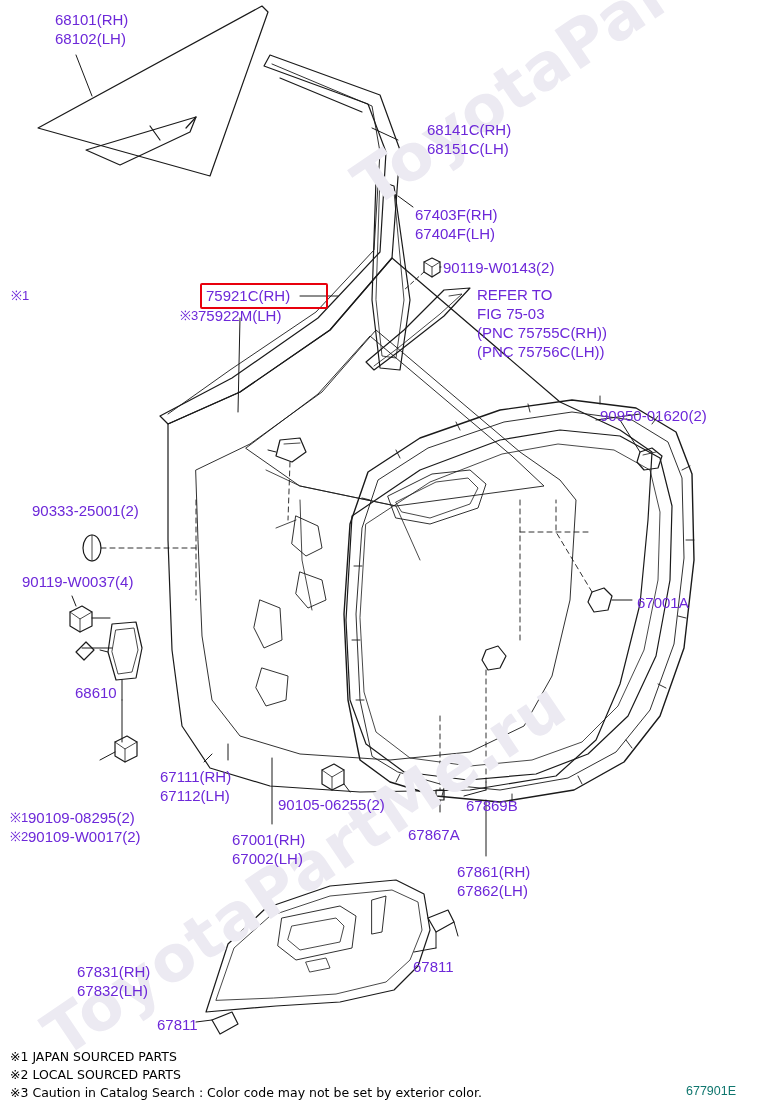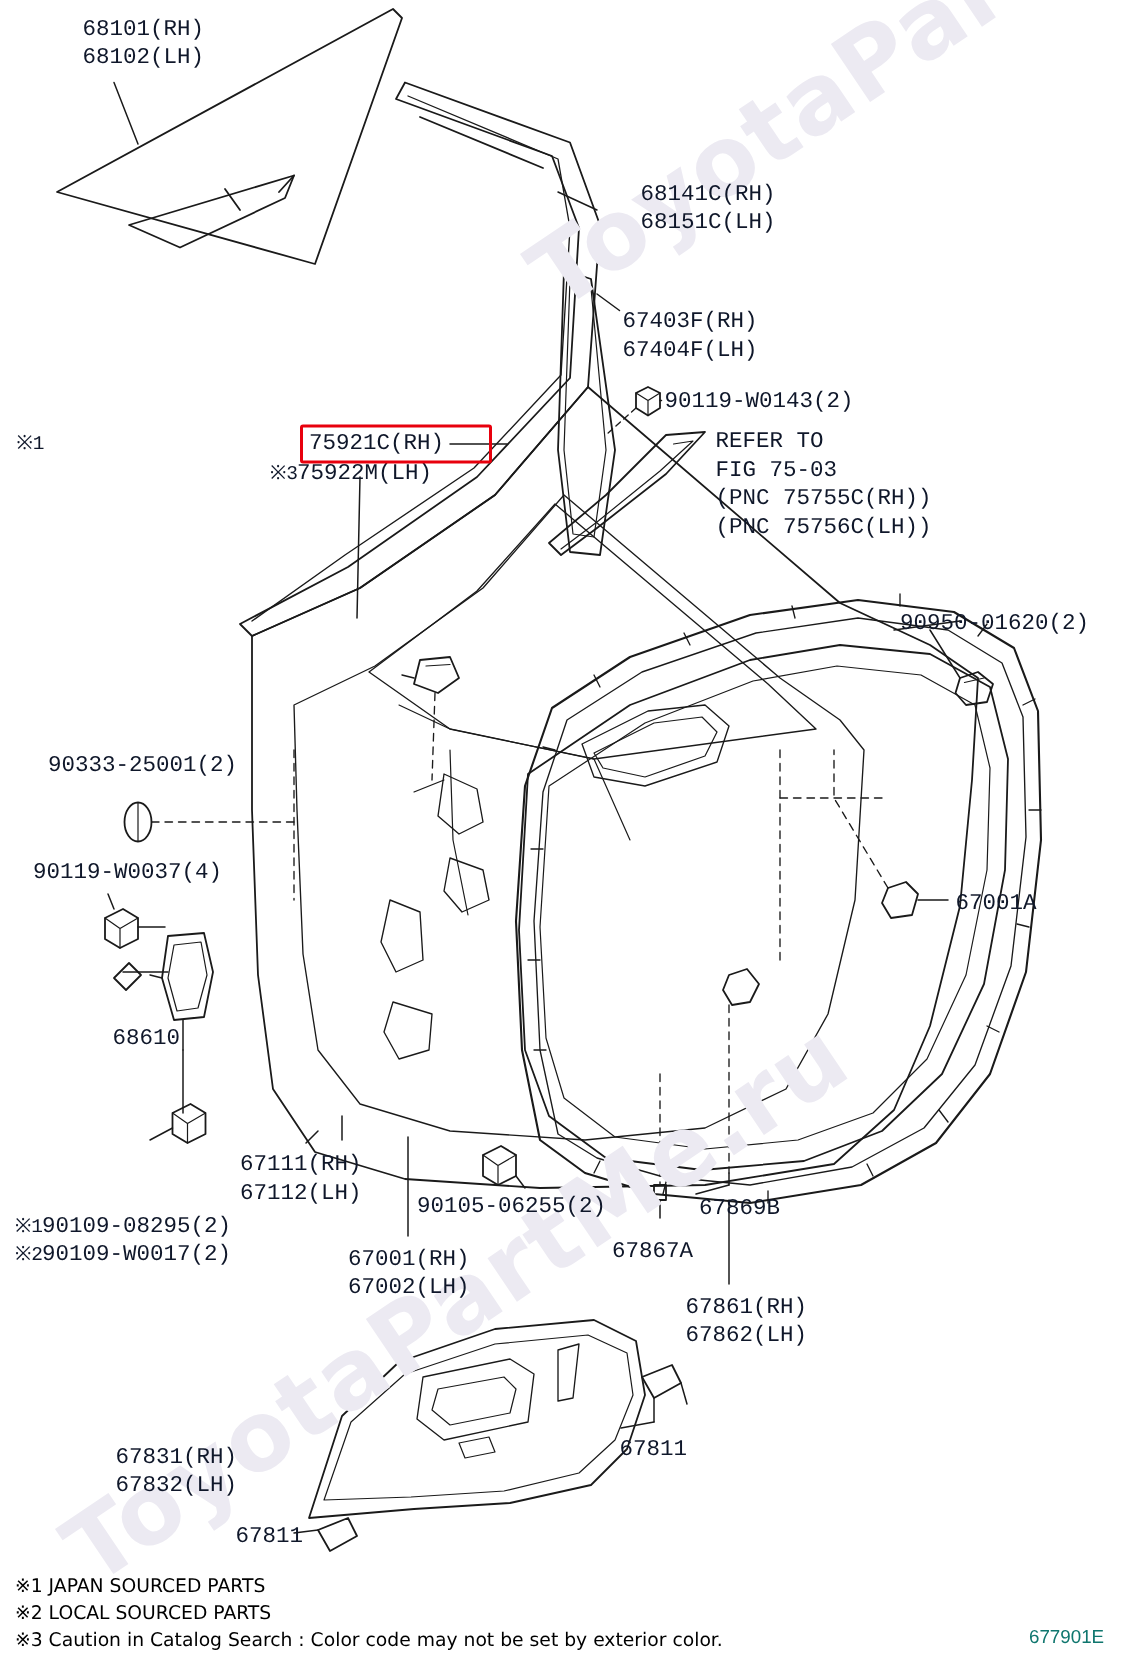--- a/index.html
+++ b/index.html
@@ -40,24 +40,24 @@
 
   svg.art {
     position: absolute;
     left: 0;
     top: 0;
     z-index: 1;
   }
   .lbl {
     position: absolute;
     z-index: 10;
-    font-family: Liberation Mono, monospace;
+    font-family: Liberation Sans, sans-serif;
     font-size: 15px;
     line-height: 19px;
-    color: #0f172a;
+    color: #6d28d9;
     white-space: pre;
   }
   .lbl.small {
     font-size: 13px;
     line-height: 16px;
   }
   .highlight-box {
     position: absolute;
     z-index: 11;
     border: 2px solid #e8000d;

